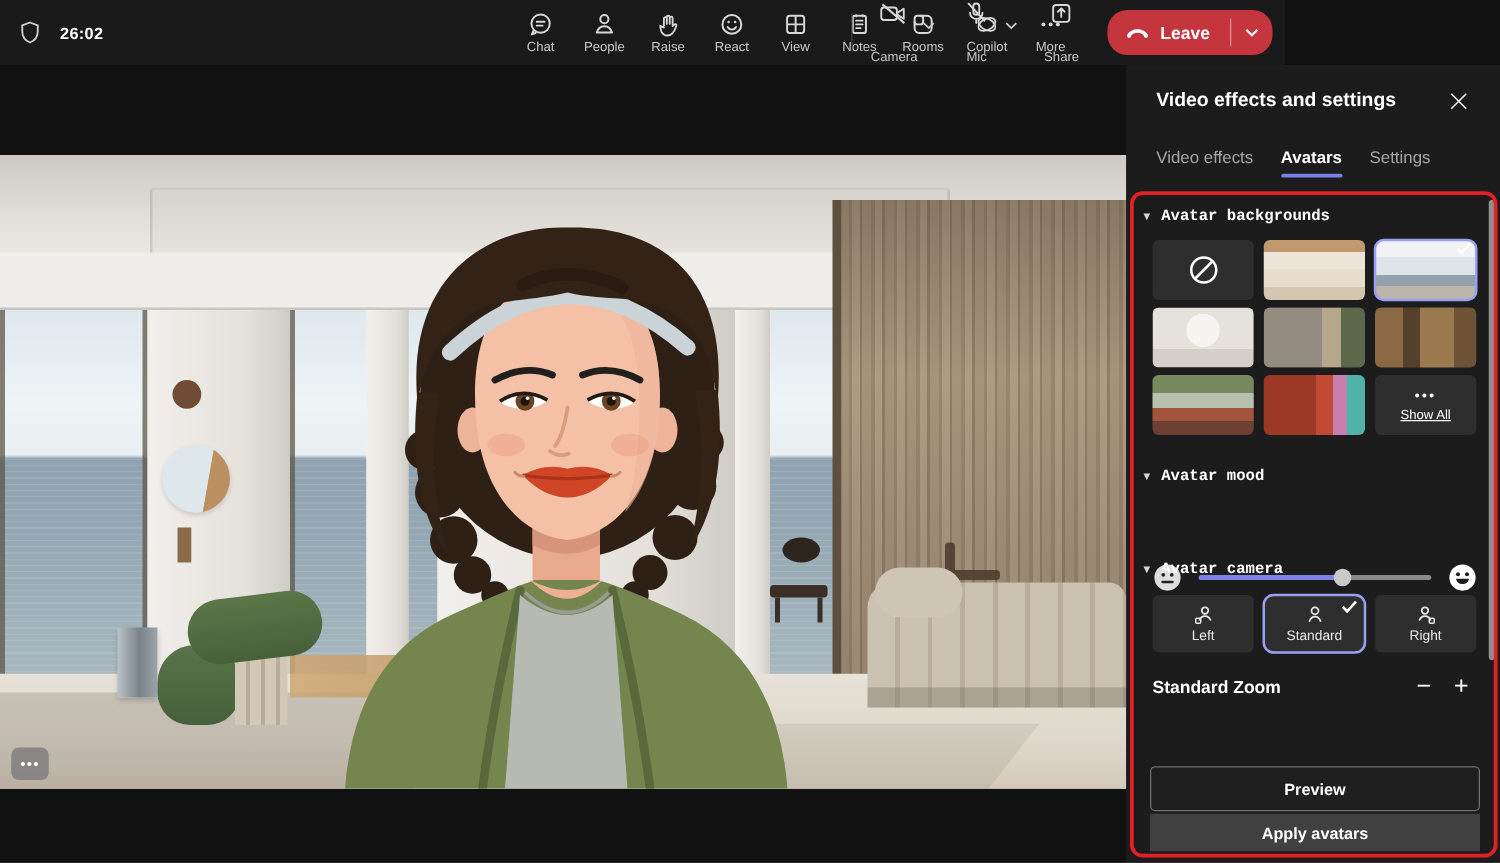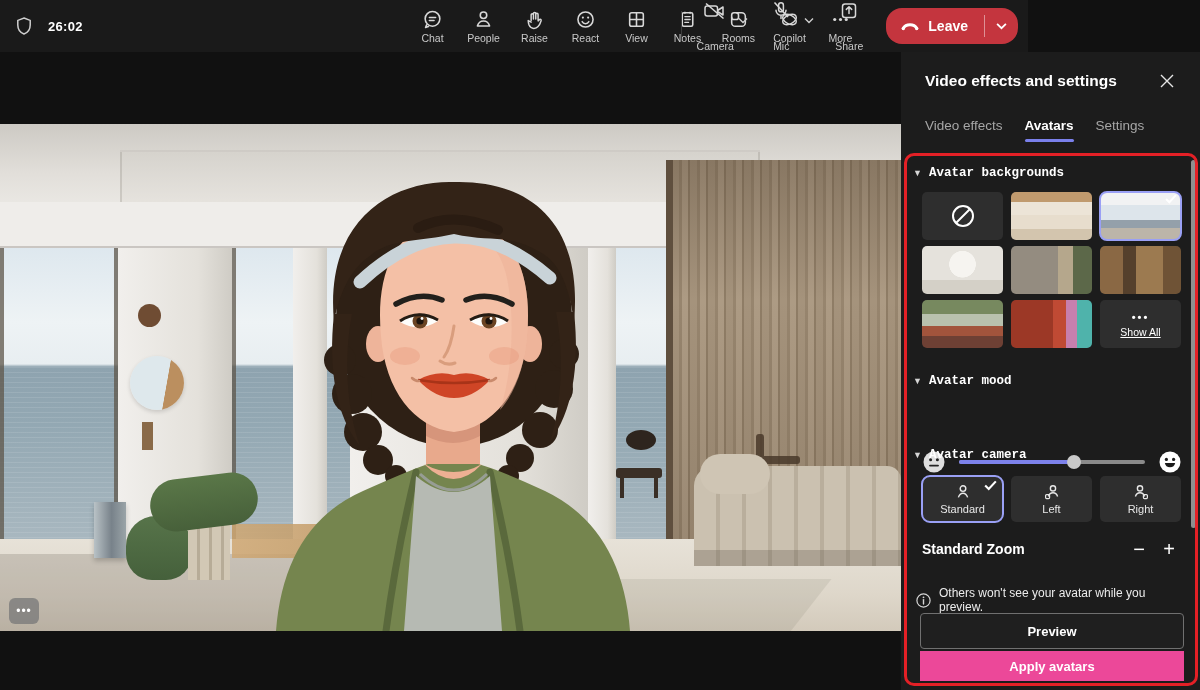--- a/index.html
+++ b/index.html
@@ -133,21 +133,21 @@
   .zoom-lbl { color:#fff; font-size:14px; font-weight:700; flex:1; }
   .zoom-btn { width:30px; height:26px; color:#fff; font-size:20px; display:flex; align-items:center;
               justify-content:center; cursor:pointer; font-weight:400; }
 
   .notice-row { position:absolute; left:15px; top:534px; width:272px; display:flex; align-items:center; gap:8px; }
   .notice-txt { color:#ececec; font-size:12px; }
   .btn-preview { position:absolute; left:19px; top:561px; width:264px; height:36px; border:1px solid #707070;
                  border-radius:4px; background:#1f1f1f; color:#fff; font-size:13px; font-weight:700;
                  display:flex; align-items:center; justify-content:center; cursor:pointer; }
   .btn-apply { position:absolute; left:19px; top:599px; width:264px; height:30px; border-radius:0;
-               background:#ec4899; color:#fff; font-size:13px; font-weight:700;
+               background:#404040; color:#fff; font-size:13px; font-weight:700;
                display:flex; align-items:center; justify-content:center; cursor:pointer; }
 
   .scrollbar { position:absolute; left:290px; top:108px; width:5px; height:368px; background:#8f8f8f; border-radius:3px; cursor:pointer; }
 
   .annotation { position:absolute; left:904px; top:153px; width:294px; height:533px; border:3px solid #e42026;
                 border-radius:10px; z-index:40; pointer-events:none; }
 </style>
 </head>
 <body>
 
@@ -500,66 +500,56 @@
         </svg>
       </span>
   </div>
 
   <div class="sec-head" style="top:396px;">
     <span class="tri">▼</span>
     <span class="txt">Avatar camera</span>
   </div>
 
   <div class="cam-grid">
-    <div class="cam-tile sel">
-      <svg width="18" height="17" viewBox="0 0 18 17">
-          <circle cx="9" cy="4.6" r="2.8" fill="none" stroke="#e8e8e8" stroke-width="1.4"></circle>
-          <path d="M4.4 13.4 C5.4 10.2 7.4 9.2 9 9.2 C10.6 9.2 12.6 10.2 13.6 13.4" fill="none" stroke="#e8e8e8" stroke-width="1.4"></path>
-        </svg>
-      <span class="clbl">Standard</span>
-      <span class="check">
-          <svg width="13" height="11" viewBox="0 0 11 9">
-            <path d="M1 4.5 L4 7.5 L10 1" fill="none" stroke="#fff" stroke-width="1.8"></path>
-          </svg>
-        </span>
-    </div>
     <div class="cam-tile">
       <svg width="18" height="17" viewBox="0 0 18 17">
           <circle cx="10" cy="4.4" r="2.6" fill="none" stroke="#e8e8e8" stroke-width="1.4"></circle>
           <path d="M5.4 12.4 C6.4 9.6 8.4 8.8 10 8.8 C11.6 8.8 13.6 9.6 14.6 12.4" fill="none" stroke="#e8e8e8" stroke-width="1.4"></path>
           <rect x="2.6" y="10.6" width="4" height="4" rx="1" fill="none" stroke="#e8e8e8" stroke-width="1.2"></rect>
         </svg>
       <span class="clbl">Left</span>
     </div>
+    <div class="cam-tile sel">
+      <svg width="18" height="17" viewBox="0 0 18 17">
+          <circle cx="9" cy="4.6" r="2.8" fill="none" stroke="#e8e8e8" stroke-width="1.4"></circle>
+          <path d="M4.4 13.4 C5.4 10.2 7.4 9.2 9 9.2 C10.6 9.2 12.6 10.2 13.6 13.4" fill="none" stroke="#e8e8e8" stroke-width="1.4"></path>
+        </svg>
+      <span class="clbl">Standard</span>
+      <span class="check">
+          <svg width="13" height="11" viewBox="0 0 11 9">
+            <path d="M1 4.5 L4 7.5 L10 1" fill="none" stroke="#fff" stroke-width="1.8"></path>
+          </svg>
+        </span>
+    </div>
     <div class="cam-tile">
       <svg width="18" height="17" viewBox="0 0 18 17">
           <circle cx="8" cy="4.4" r="2.6" fill="none" stroke="#e8e8e8" stroke-width="1.4"></circle>
           <path d="M3.4 12.4 C4.4 9.6 6.4 8.8 8 8.8 C9.6 8.8 11.6 9.6 12.6 12.4" fill="none" stroke="#e8e8e8" stroke-width="1.4"></path>
           <rect x="11.4" y="10.6" width="4" height="4" rx="1" fill="none" stroke="#e8e8e8" stroke-width="1.2"></rect>
         </svg>
       <span class="clbl">Right</span>
     </div>
   </div>
 
   <div class="zoom-row">
     <span class="zoom-lbl">Standard Zoom</span>
     <span class="zoom-btn">−</span>
     <span class="zoom-btn">+</span>
   </div>
 
-  <div class="notice-row">
-    <span>
-        <svg width="15" height="15" viewBox="0 0 15 15">
-          <circle cx="7.5" cy="7.5" r="6.6" fill="none" stroke="#d6d6d6" stroke-width="1.2"></circle>
-          <path d="M7.5 6.6 V11" stroke="#d6d6d6" stroke-width="1.4" stroke-linecap="round"></path>
-          <circle cx="7.5" cy="4.3" r=".9" fill="#d6d6d6"></circle>
-        </svg>
-      </span>
-    <span class="notice-txt">Others won't see your avatar while you preview.</span>
-  </div>
 
   <div class="btn-preview">Preview</div>
   <div class="btn-apply">Apply avatars</div>
 
   <div class="scrollbar"></div>
 </div>
 
 <div class="annotation"></div>
 
 </body></html>

